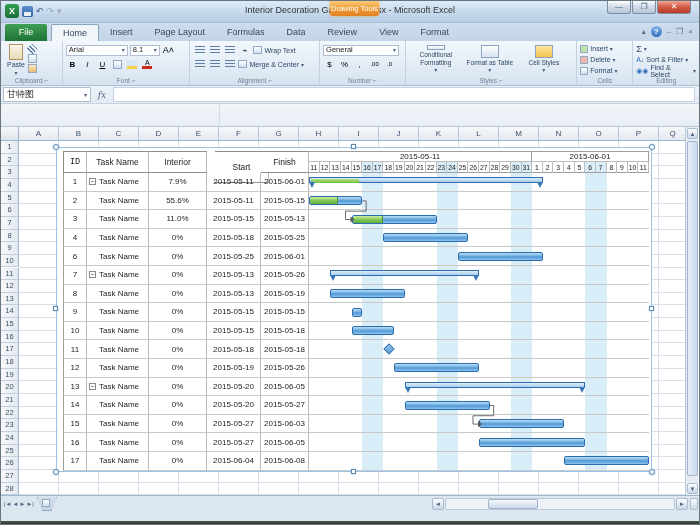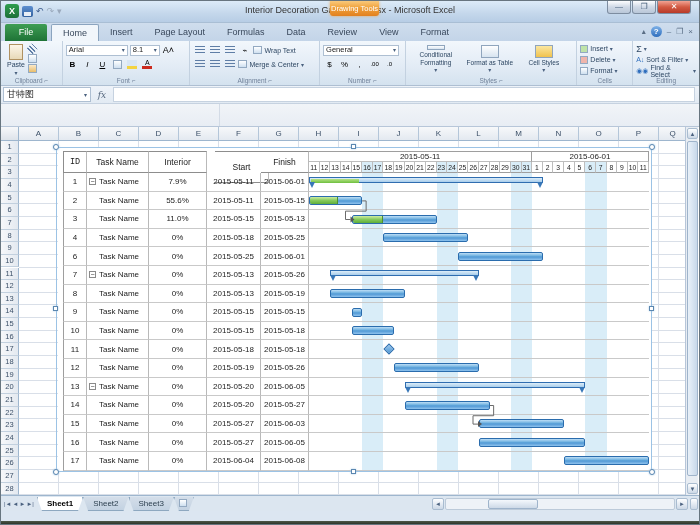--- a/index.html
+++ b/index.html
@@ -597,25 +597,20 @@
     </div>
   </div>
 
   <div class="tabsrow">
     <div class="navbtns">
       <span>|◄</span>
       <span>◄</span>
       <span>►</span>
       <span>►|</span>
     </div>
-    <div id="sheettabs" style="display:flex">
-        <div class="stab active">Sheet1</div>
-        <div class="stab">Sheet2</div>
-        <div class="stab">Sheet3</div>
-      </div>
     <div class="stab" style="width:20px;padding:0 4px"><span class="icon-sq" style="width:8px;height:8px;margin-top:2px"></span></div>
     <div class="hscroll">
       <div class="hbtn">◄</div>
       <div class="htrack">
           <div class="hthumb"></div>
         </div>
       <div class="hbtn">►</div>
       <div class="hbtn" style="width:8px"></div>
     </div>
   </div>

